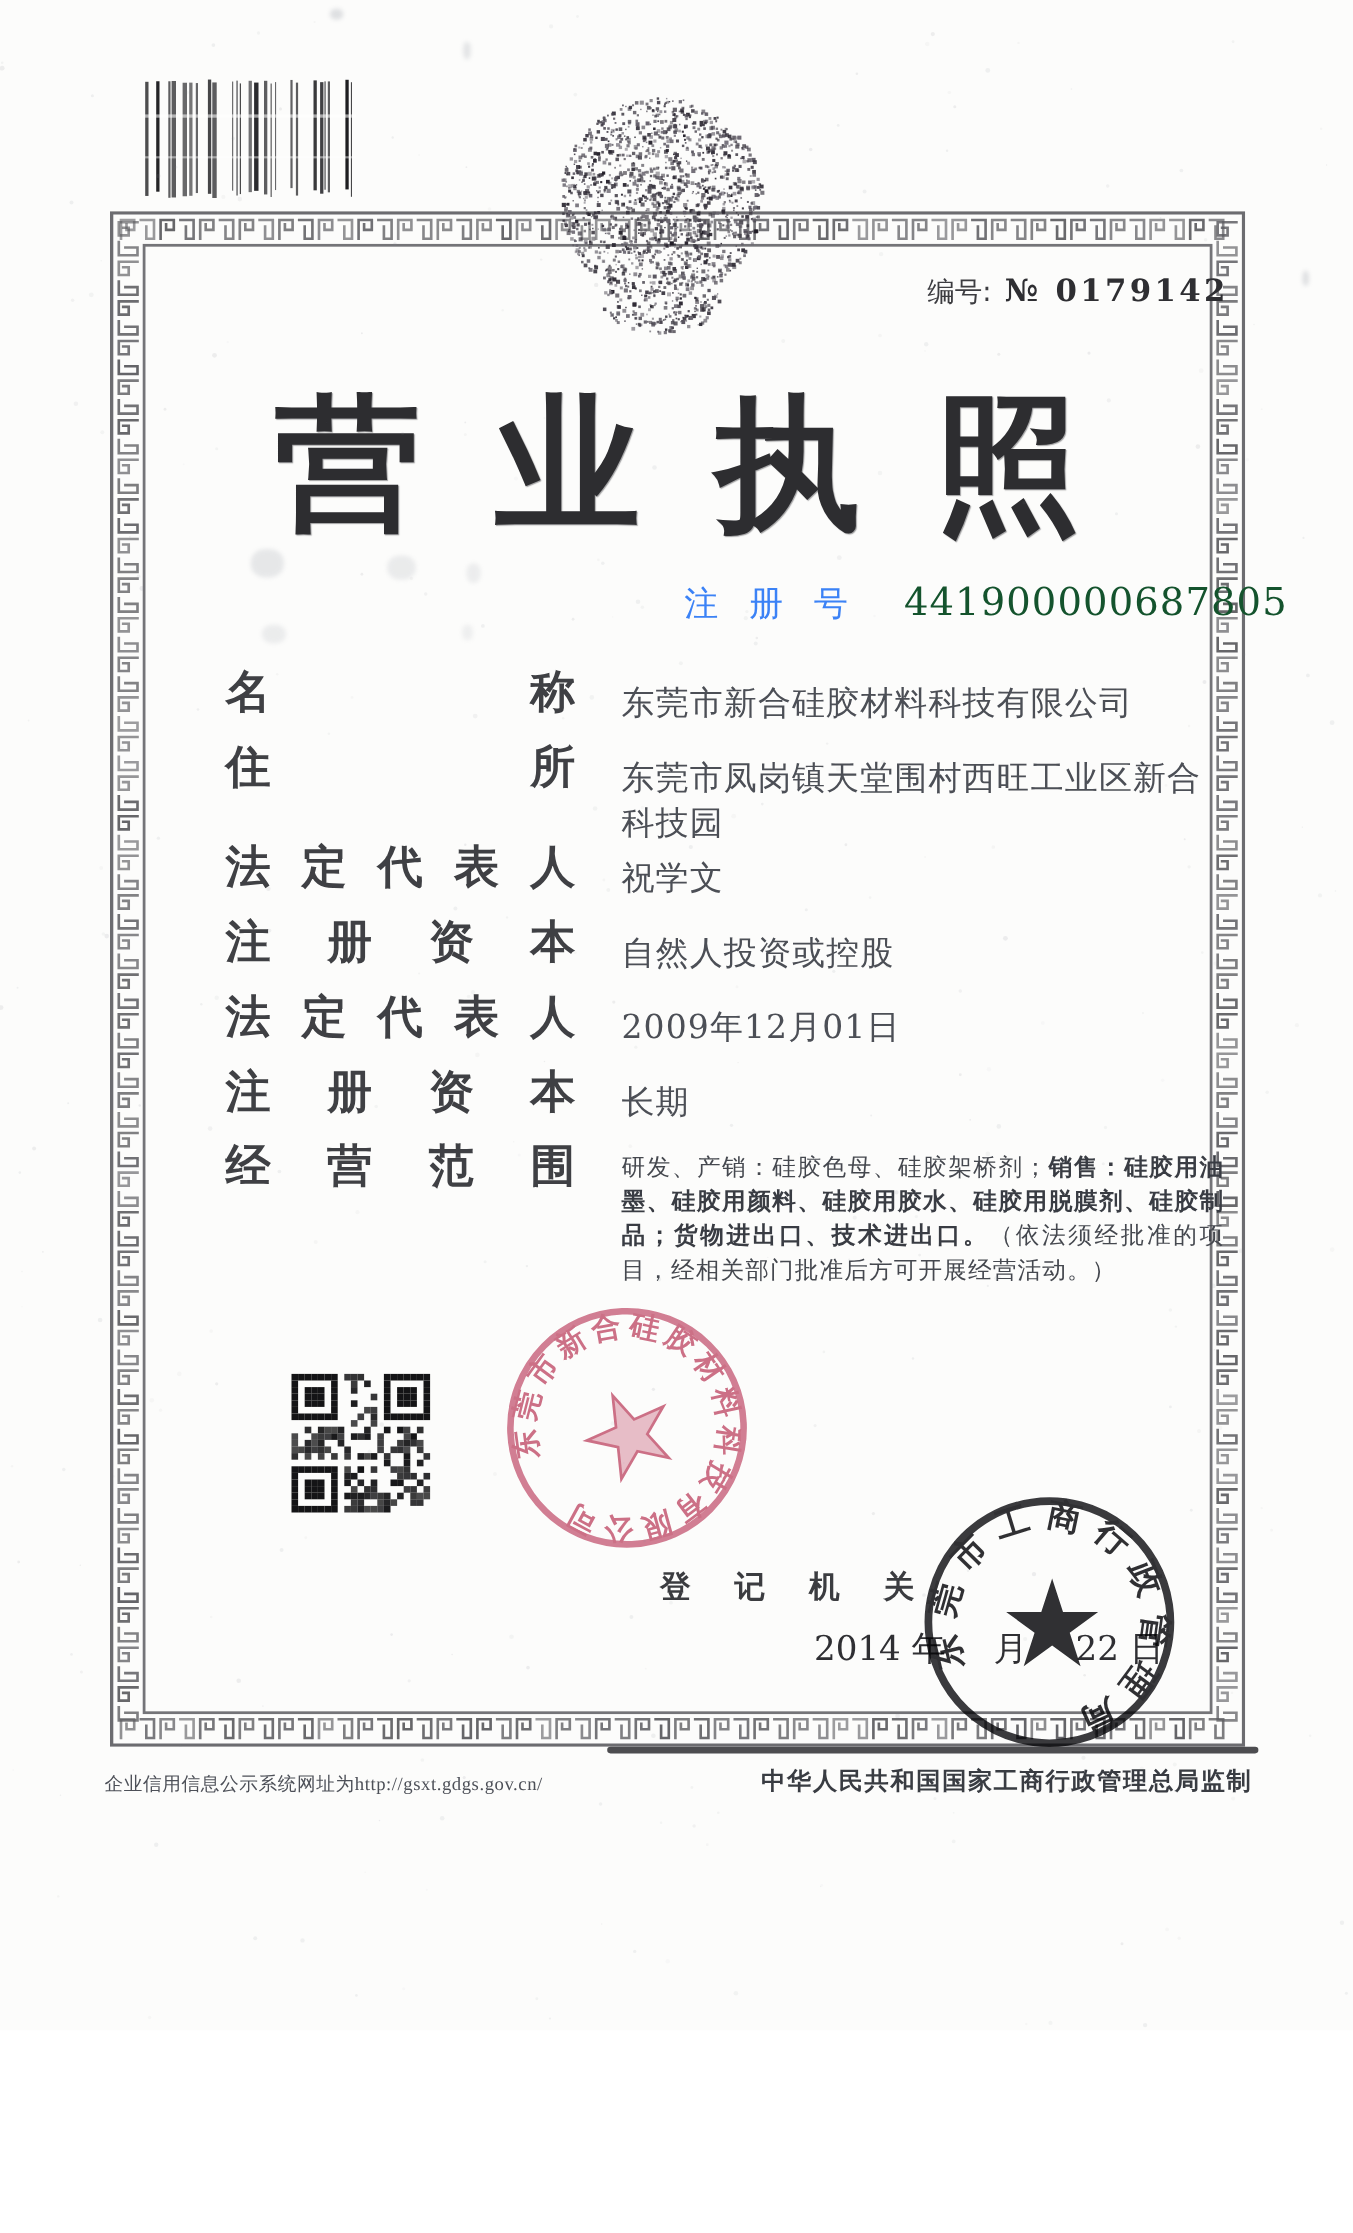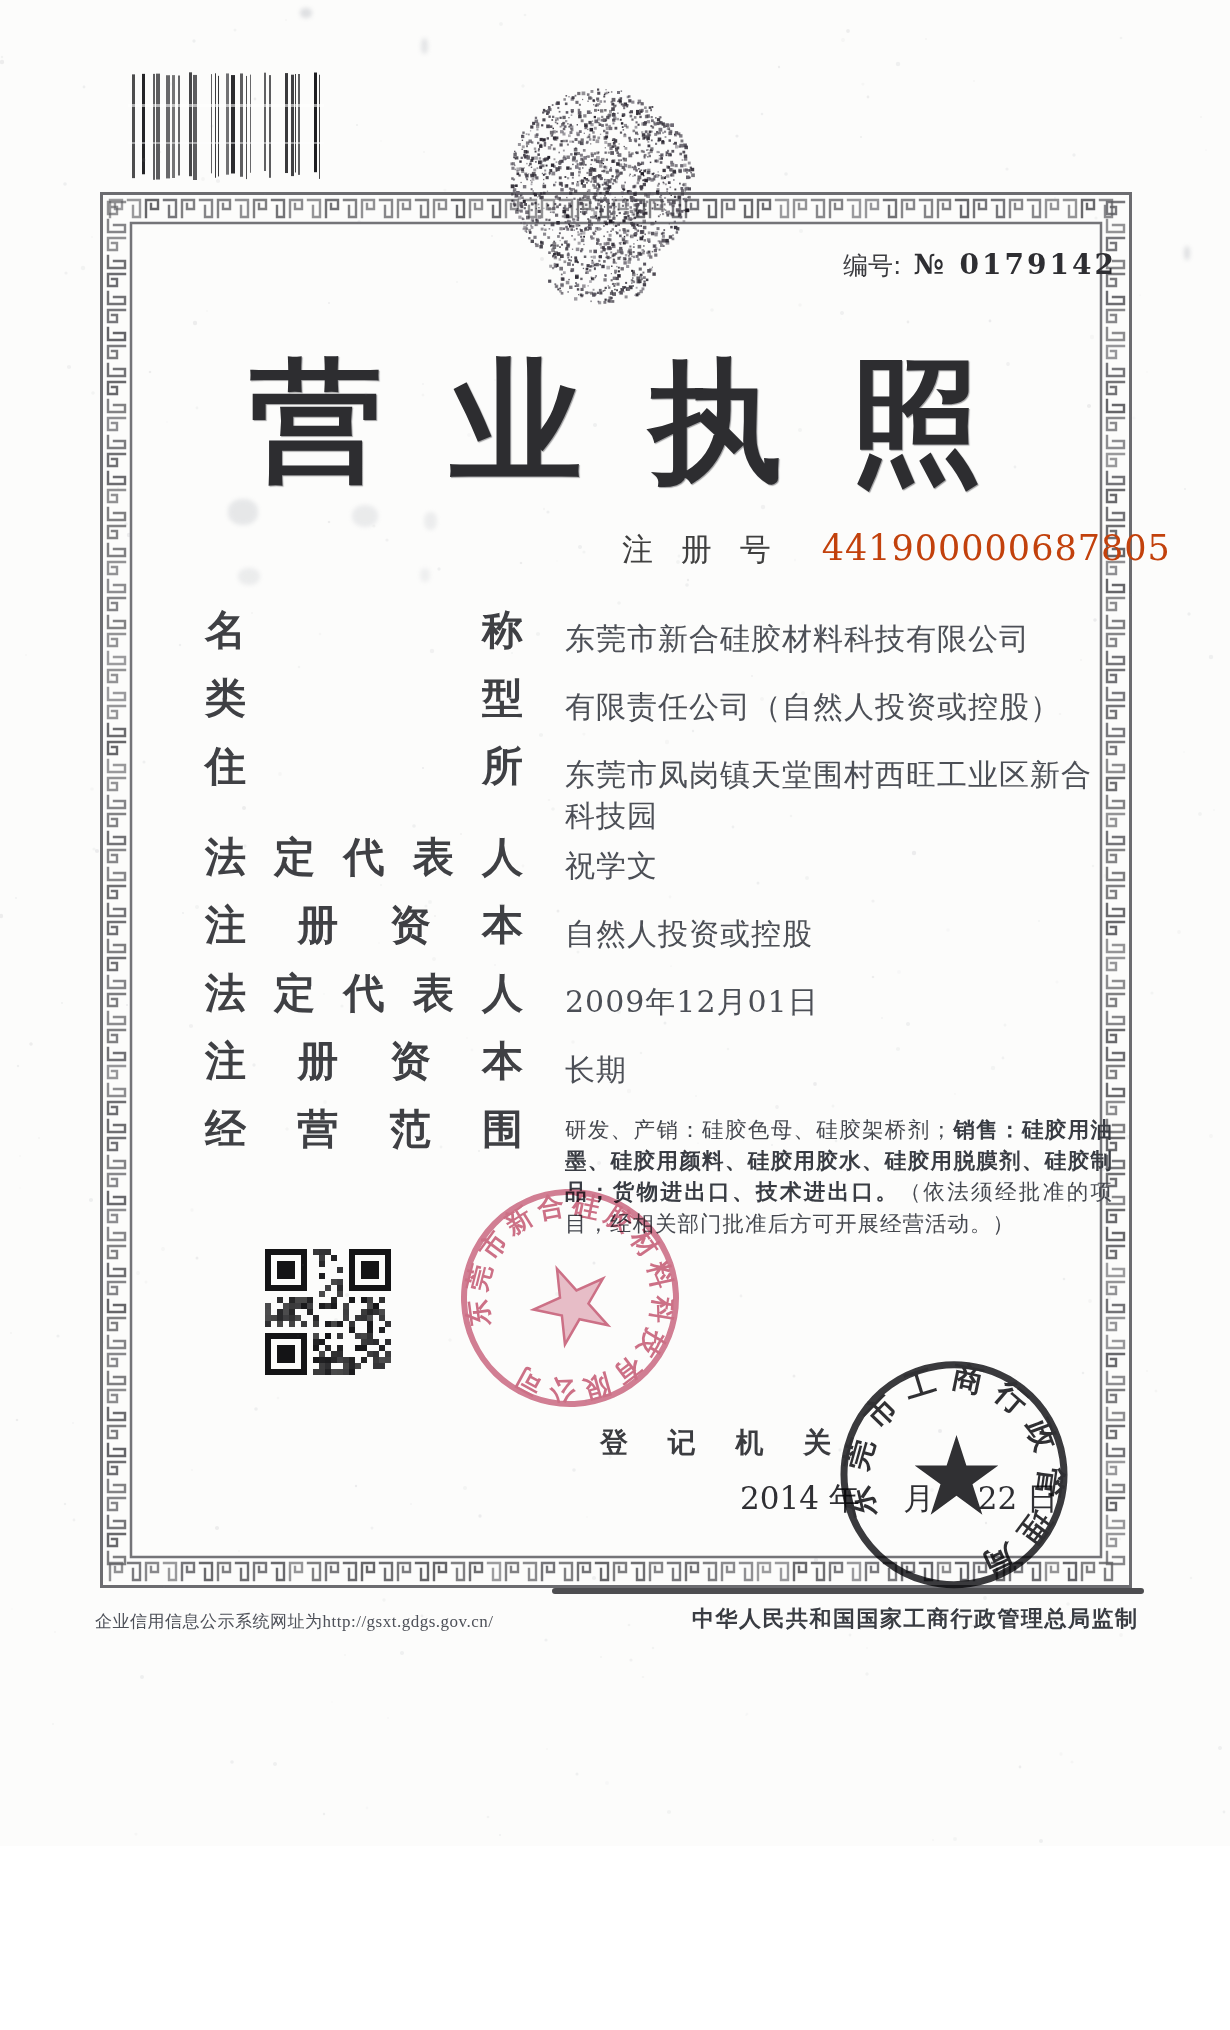--- a/index.html
+++ b/index.html
@@ -9,23 +9,23 @@
   #emblem-svg{position:absolute;left:494px;top:78px;z-index:4;}
   #barcode-svg{position:absolute;left:128px;top:70px;z-index:4;}
   #serial{position:absolute;left:843px;top:248px;display:flex;gap:12px;align-items:baseline;
           font-size:25px;color:#3c3c40;z-index:5;}
   #serial .num{font-family:"DejaVu Serif","Liberation Serif",serif;font-weight:bold;
                font-size:28px;letter-spacing:3px;color:#2e2e32;}
   #title{position:absolute;left:100px;top:334px;width:1032px;text-align:center;
          font-size:132px;font-weight:900;letter-spacing:68px;text-indent:68px;
          color:#2d2d30;z-index:5;text-shadow:1px 1px 1px rgba(45,45,48,.45);}
   #regno{position:absolute;left:622px;top:528px;display:flex;align-items:baseline;gap:42px;z-index:5;}
-  #regno .lbl{font-size:31px;letter-spacing:9px;font-weight:500;color:#404040;}
+  #regno .lbl{font-size:31px;letter-spacing:9px;font-weight:500;color:#3b82f6;}
   #regno .num{font-size:35px;font-family:"DejaVu Serif","Liberation Serif",serif;
-              color:#c2410c;letter-spacing:1px;}
+              color:#14532d;letter-spacing:1px;}
   #fields{position:absolute;left:205px;top:610px;width:912px;z-index:5;}
   .field-row{display:flex;align-items:flex-start;min-height:68px;}
   .f-label{width:318px;flex-shrink:0;font-size:41px;font-weight:600;color:#3f4044;
            text-align:justify;text-align-last:justify;line-height:1.15;font-family:Liberation Mono, monospace;}
   .f-value{margin-left:42px;padding-top:9px;font-size:30px;color:#4c4f56;letter-spacing:1px;
            font-family:"DejaVu Serif","Liberation Serif",serif;}
   .field-row.scope .f-value{font-size:21.5px;line-height:1.45;width:548px;padding-top:5px;
            text-align:justify;color:#45484f;font-family:"DejaVu Sans","Liberation Sans",sans-serif;}
   .seg-b{font-weight:700;color:#393c43;}
   #qr-svg{position:absolute;left:262px;top:1246px;z-index:5;}
@@ -1944,24 +1944,20 @@
     <span class="lbl">注 册 号</span>
     <span class="num">441900000687805</span>
   </div>
 
   <div id="fields">
     <div class="field-row">
       <div class="f-label">名称</div>
       <div class="f-value">东莞市新合硅胶材料科技有限公司</div>
     </div>
 
-    <div class="field-row">
-      <div class="f-label">类型</div>
-      <div class="f-value">有限责任公司（自然人投资或控股）</div>
-    </div>
 
     <div class="field-row">
       <div class="f-label">住所</div>
       <div class="f-value">东莞市凤岗镇天堂围村西旺工业区新合科技园</div>
     </div>
 
     <div class="field-row">
       <div class="f-label">法定代表人</div>
       <div class="f-value">祝学文</div>
     </div>

